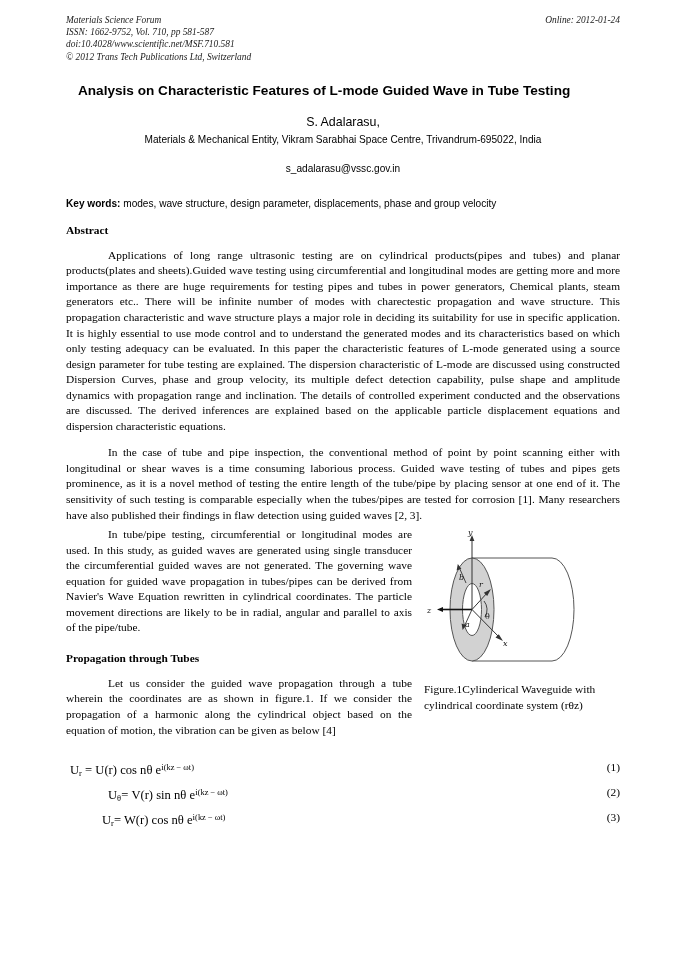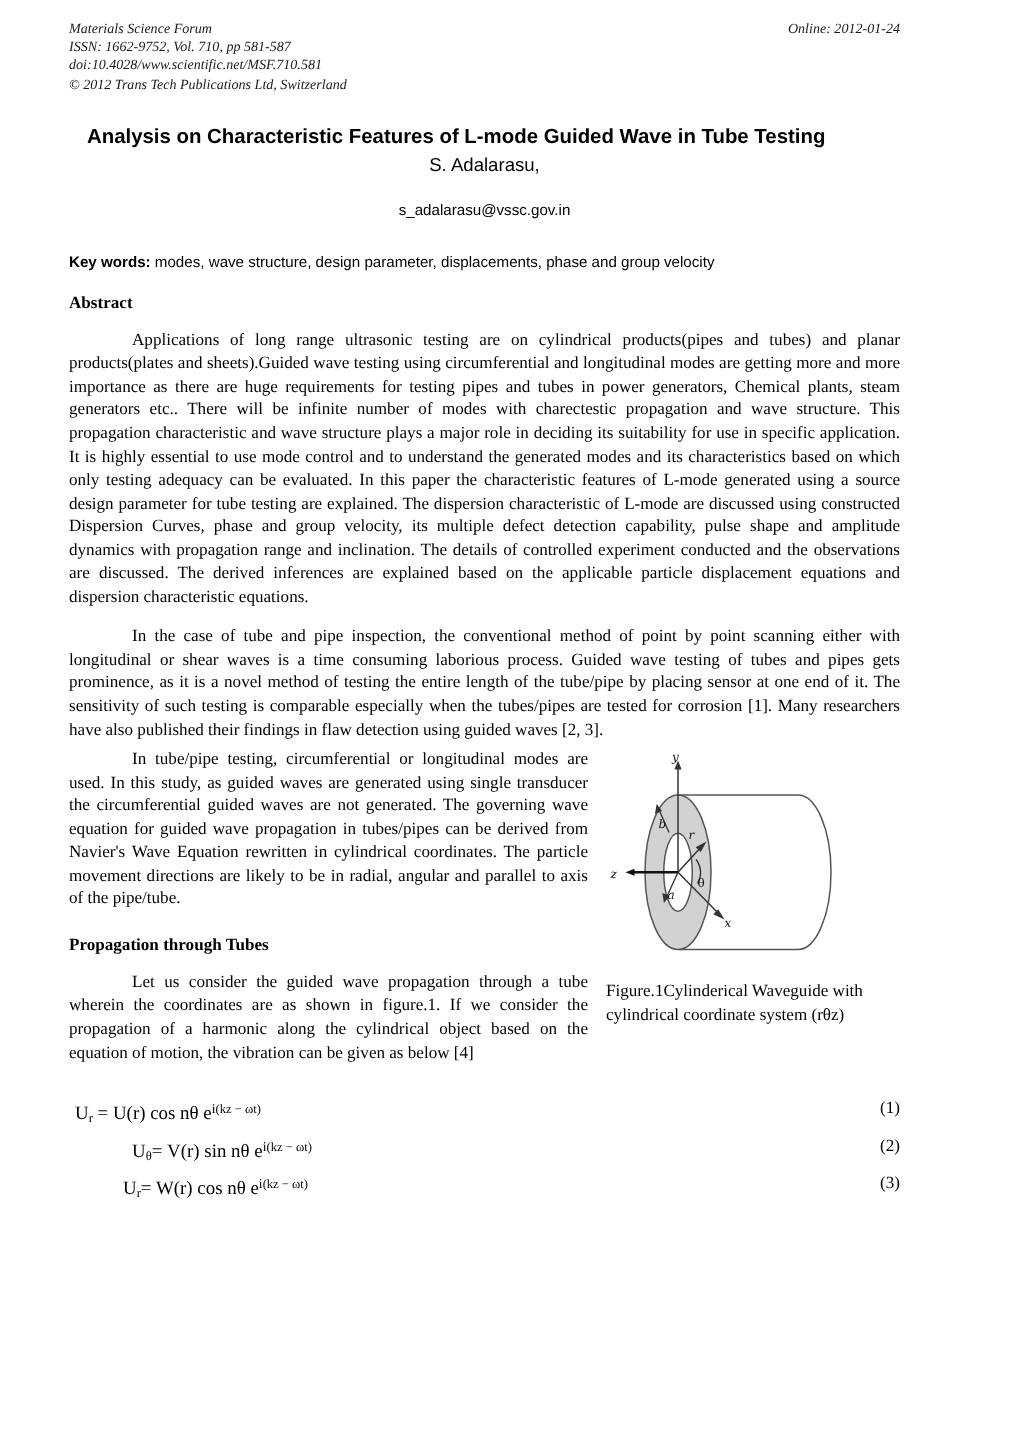--- a/index.html
+++ b/index.html
@@ -14,21 +14,21 @@
   .page {
     position: relative;
     width: 678px;
     height: 959px;
     background: #ffffff;
     overflow: hidden;
     box-sizing: border-box;
   }
   .content {
     position: absolute;
-    left: 46px;
+    left: 66px;
     top: 14px;
     width: 554px;
   }
 
   
   .journal-header {
     position: relative;
     font-family: "Liberation Serif", serif;
     font-style: italic;
     font-size: 9.4px;
@@ -54,21 +54,21 @@
     line-height: 17px;
     text-align: left;
     margin-top: 19px;
     padding: 0 12px;
   }
   .author {
     font-family: "Liberation Sans", sans-serif;
     font-size: 12.4px;
     line-height: 15px;
     text-align: center;
-    margin-top: 4px;
+    margin-top: 16px;
   }
   .affiliation {
     font-family: "Liberation Sans", sans-serif;
     font-size: 10.1px;
     line-height: 13px;
     text-align: center;
     margin-top: 3px;
   }
   .email {
     font-family: "Liberation Sans", sans-serif;
@@ -204,20 +204,21 @@
         <div>Materials Science Forum</div>
         <div>ISSN: 1662-9752, Vol. 710, pp 581-587</div>
         <div>doi:10.4028/www.scientific.net/MSF.710.581</div>
         <div>© 2012 Trans Tech Publications Ltd, Switzerland</div>
       </div>
       <div class="online-date">Online: 2012-01-24</div>
     </div>
 
     <div class="title">Analysis on Characteristic Features of L-mode Guided Wave in Tube Testing</div>
     <div class="author">S. Adalarasu,</div>
+    <div class="affiliation">Materials &amp; Mechanical Entity, Vikram Sarabhai Space Centre, Trivandrum-695022, India</div>
     <div class="email">s_adalarasu@vssc.gov.in</div>
 
     <div class="keywords">
       <span class="kw-label">Key words:</span><span> modes, wave structure, design parameter, displacements, phase and group velocity</span>
     </div>
 
     <div class="heading">Abstract</div>
     <div class="body-par">Applications of long range ultrasonic testing are on cylindrical products(pipes and tubes) and planar products(plates and sheets).Guided wave testing using circumferential and longitudinal modes are getting more and more importance as there are huge requirements for testing pipes and tubes in power generators, Chemical plants, steam generators etc.. There will be infinite number of modes with charectestic propagation and wave structure. This propagation characteristic and wave structure plays a major role in deciding its suitability for use in specific application. It is highly essential to use mode control and to understand the generated modes and its characteristics based on which only testing adequacy can be evaluated. In this paper the characteristic features of L-mode generated using a source design parameter for tube testing are explained. The dispersion characteristic of L-mode are discussed using constructed Dispersion Curves, phase and group velocity, its multiple defect detection capability, pulse shape and amplitude dynamics with propagation range and inclination. The details of controlled experiment conducted and the observations are discussed. The derived inferences are explained based on the applicable particle displacement equations and dispersion characteristic equations.</div>
 
     <div class="body-par">In the case of tube and pipe inspection, the conventional method of point by point scanning either with longitudinal or shear waves is a time consuming laborious process. Guided wave testing of tubes and pipes gets prominence, as it is a novel method of testing the entire length of the tube/pipe by placing sensor at one end of it. The sensitivity of such testing is comparable especially when the tubes/pipes are tested for corrosion [1]. Many researchers have also published their findings in flaw detection using guided waves [2, 3].</div>

